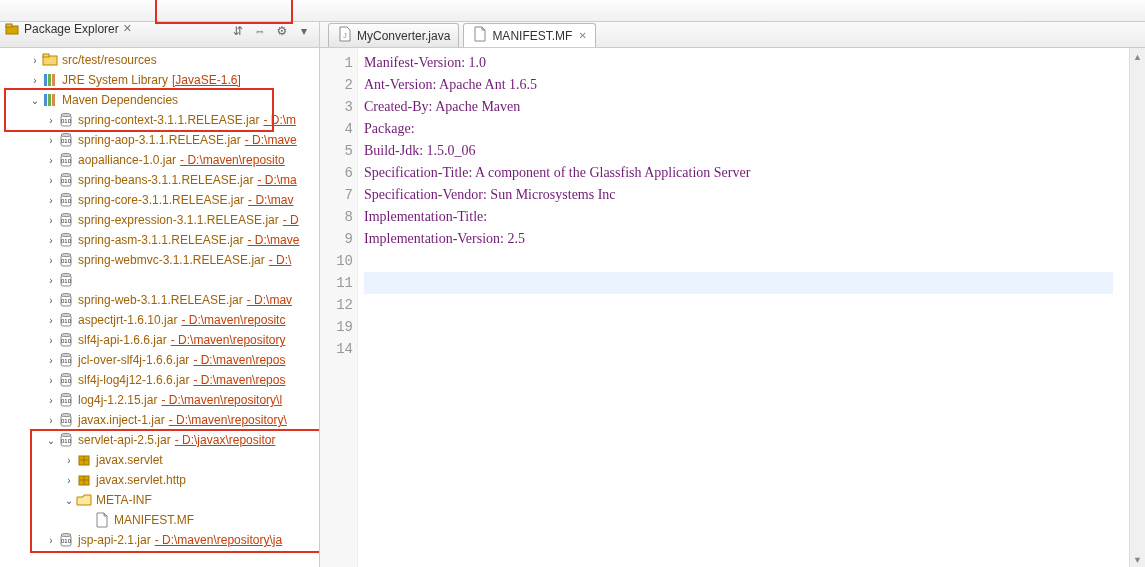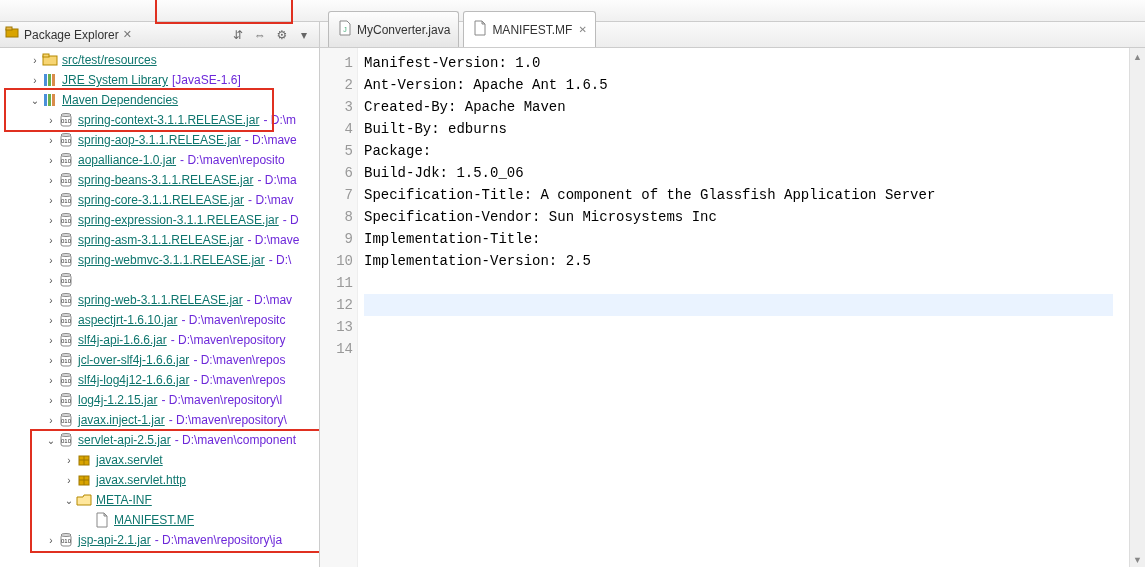--- a/index.html
+++ b/index.html
@@ -21,21 +21,21 @@
   .main-layout { display: flex; height: calc(100% - 22px); }
   .sidebar {
     width: 320px;
     border-right: 1px solid #ccc;
     display: flex;
     flex-direction: column;
     position: relative;
   }
   .sidebar-header {
     display: flex;
-    align-items: center;
+    align-items: flex-start;
     height: 26px;
     padding: 0 4px;
     border-bottom: 1px solid #ccc;
     background: linear-gradient(#fafafa, #e8e8e8);
   }
   .sidebar-header .title-icon { margin-right: 4px; }
   .sidebar-header .title-text { font-size: 12px; }
   .sidebar-header .close-x { margin-left: 4px; font-size: 11px; color: #777; cursor: pointer; }
   .sidebar-header .spacer { flex: 1; }
   .sidebar-toolbar-btn {
@@ -57,22 +57,22 @@
     height: 20px;
     white-space: nowrap;
     padding-left: 4px;
     cursor: pointer;
   }
   .tree-row .twisty {
     width: 14px; text-align: center;
     color: #555; font-size: 10px;
   }
   .tree-row .icon { width: 16px; height: 16px; display:inline-flex; align-items:center; justify-content:center; margin-right: 4px; }
-  .tree-row .label { color: #0f766e; text-decoration: underline; }
-  .tree-row .path { color: #6d28d9; margin-left: 4px; }
+  .tree-row .label { color: #a16207; }
+  .tree-row .path { color: #c2410c; margin-left: 4px; text-decoration: underline; }
   .indent2 { padding-left: 28px; }
   .indent3 { padding-left: 44px; }
   .indent4 { padding-left: 62px; }
   .indent5 { padding-left: 80px; }
 
   .highlight-box {
     position: absolute;
     border: 2px solid #e03020;
     pointer-events: none;
     z-index: 5;
@@ -82,21 +82,21 @@
   .editor-tabs {
     display: flex;
     height: 26px;
     border-bottom: 1px solid #ccc;
     background: linear-gradient(#fafafa, #ededed);
     align-items: flex-end;
     padding-left: 8px;
   }
   .tab {
     display: flex; align-items: center;
-    height: 36px;
+    height: 24px;
     padding: 11px 8px;
     border: 1px solid #bbb;
     border-bottom: none;
     border-radius: 3px 3px 0 0;
     margin-right: 4px;
     background: linear-gradient(#fdfdfd,#e6e6e6);
     cursor: pointer;
     position: relative;
   }
   .tab.active { background: #fff; }
@@ -109,22 +109,23 @@
     color: #999;
     text-align: right;
     padding: 4px 4px 0 8px;
     border-right: 1px solid #eee;
     width: 38px;
   }
   .gutter .ln { height: 22px; line-height: 22px; }
   .code {
     padding: 4px 16px 0 6px;
     flex: 1;
-    color: #000000;
+    color: #701a75;
     overflow-x: auto;
+    font-family: Liberation Serif, serif;
   }
   .code .line { height: 22px; line-height: 22px; white-space: pre; }
   .cursor-line { background: #eaf3ff; }
   .scrollbar-right {
     width: 16px;
     background: #f0f0f0;
     border-left: 1px solid #ddd;
     position: relative;
   }
   .scrollbar-right .arrow-up, .scrollbar-right .arrow-down {
@@ -393,21 +394,21 @@
         <div class="tree-row indent3">
           <span class="twisty">⌄</span>
           <span class="icon">
             <svg class="svg16" viewBox="0 0 16 16">
               <rect x="3" y="3" width="10" height="11" rx="2" fill="#fff" stroke="#888"></rect>
               <ellipse cx="8" cy="3" rx="5" ry="1.5" fill="#ddd" stroke="#888"></ellipse>
               <text x="8" y="11" font-size="6" text-anchor="middle" fill="#333">010</text>
             </svg>
           </span>
           <span class="label jar-name">servlet-api-2.5.jar</span>
-          <span class="path"> - D:\maven\component</span>
+          <span class="path"> - D:\javax\repositor</span>
         </div>
         <div class="tree-row indent4">
           <span class="twisty">›</span>
           <span class="icon">
             <svg class="svg16" viewBox="0 0 16 16">
               <rect x="3" y="4" width="10" height="9" fill="#d9a400" stroke="#a07800"></rect>
               <line x1="3" y1="8" x2="13" y2="8" stroke="#a07800"></line>
               <line x1="8" y1="4" x2="8" y2="13" stroke="#a07800"></line>
             </svg>
           </span>
@@ -485,28 +486,27 @@
           <div class="ln">3</div>
           <div class="ln">4</div>
           <div class="ln">5</div>
           <div class="ln">6</div>
           <div class="ln">7</div>
           <div class="ln">8</div>
           <div class="ln">9</div>
           <div class="ln">10</div>
           <div class="ln">11</div>
           <div class="ln">12</div>
-          <div class="ln">13</div>
+          <div class="ln">19</div>
           <div class="ln">14</div>
         </div>
       <div class="code" id="code">
           <div class="line">Manifest-Version: 1.0</div>
           <div class="line">Ant-Version: Apache Ant 1.6.5</div>
           <div class="line">Created-By: Apache Maven</div>
-          <div class="line">Built-By: edburns</div>
           <div class="line">Package:</div>
           <div class="line">Build-Jdk: 1.5.0_06</div>
           <div class="line">Specification-Title: A component of the Glassfish Application Server</div>
           <div class="line">Specification-Vendor: Sun Microsystems Inc</div>
           <div class="line">Implementation-Title:</div>
           <div class="line">Implementation-Version: 2.5</div>
           <div class="line"></div>
           <div class="line cursor-line"></div>
         </div>
       <div class="scrollbar-right">

